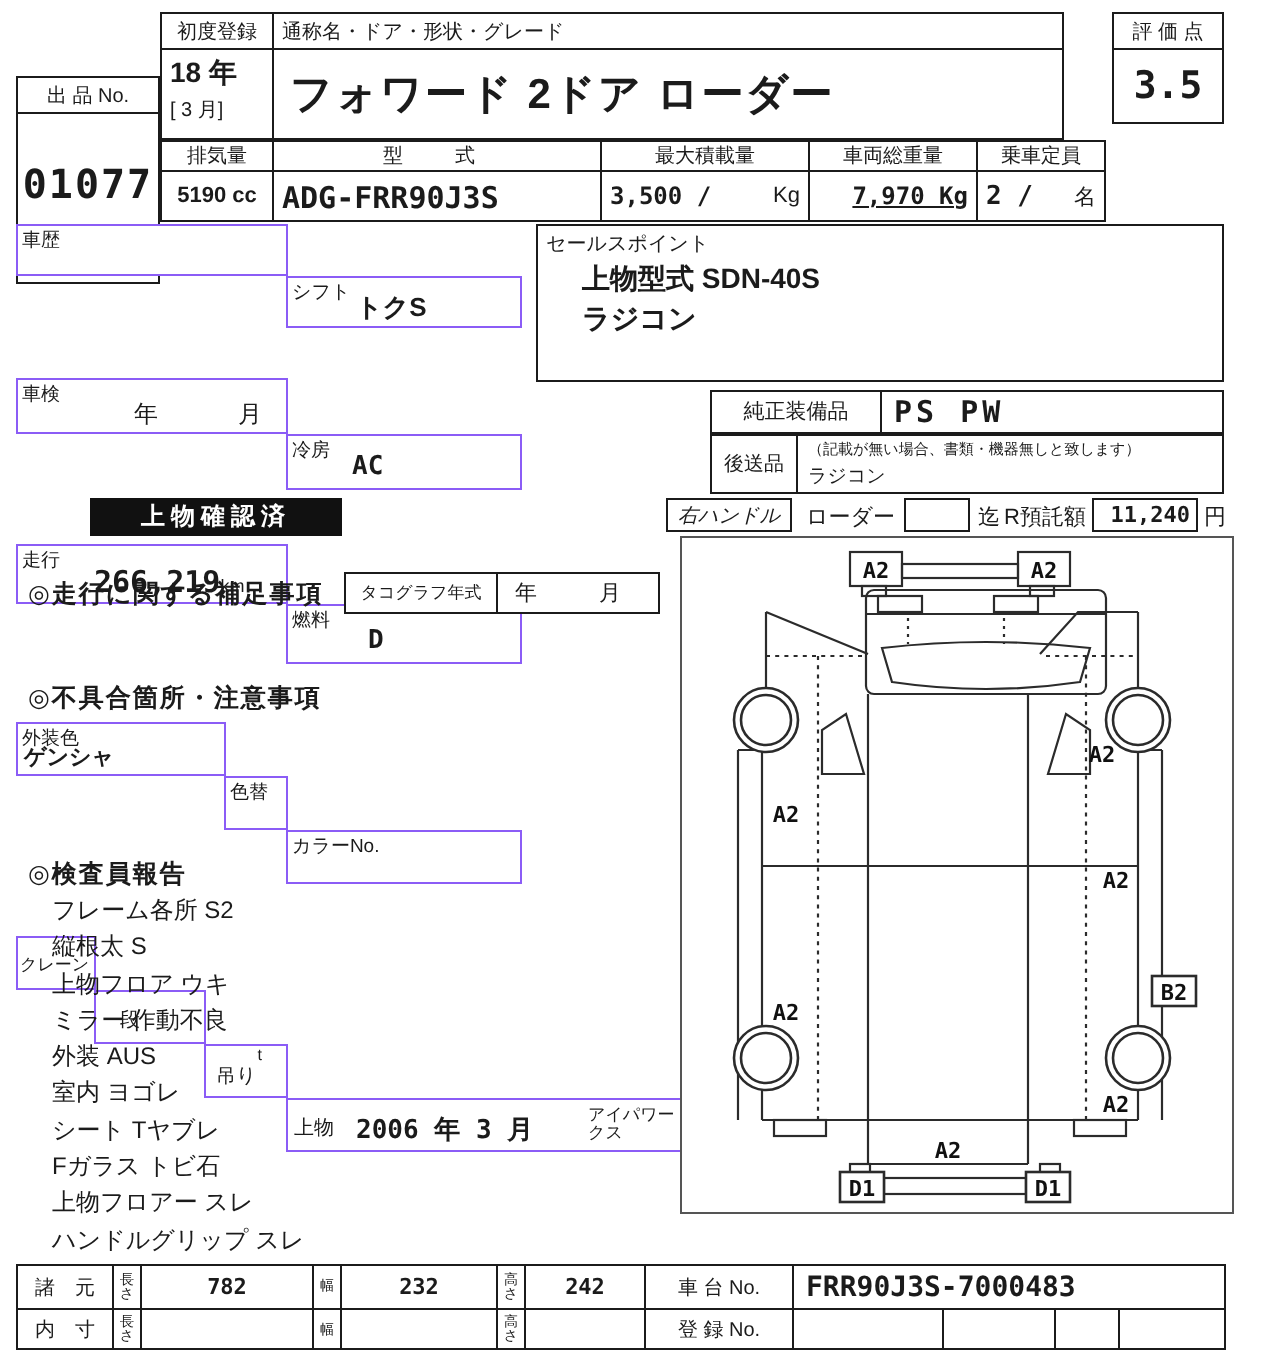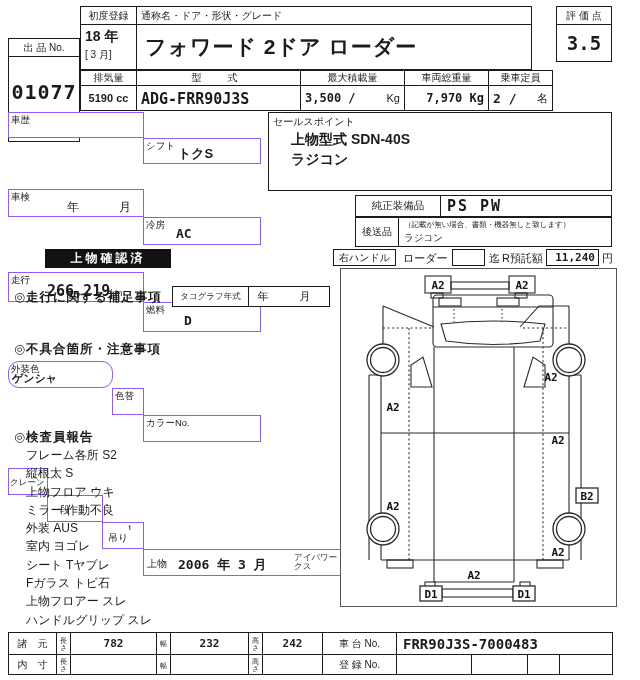--- a/index.html
+++ b/index.html
@@ -59,21 +59,21 @@
   <div class="abs bx" style="left:300px;top:70px;width:105px;height:41px;">
     <div class="hdr" style="height:14px;">最大積載量</div>
     <div style="display:flex;justify-content:space-between;align-items:center;height:24px;padding:0 4px;">
       <span class="mono" style="font-size:12px;">3,500 /</span>
       <span style="font-size:11px;">Kg</span>
     </div>
   </div>
 
   <div class="abs bx" style="left:404px;top:70px;width:85px;height:41px;">
     <div class="hdr" style="height:14px;">車両総重量</div>
-    <div class="mono" style="height:24px;display:flex;align-items:center;justify-content:flex-end;padding-right:4px;font-size:12px;">7,970 Kg</div>
+    <div class="mono" style="height:24px;display:flex;align-items:center;justify-content:flex-end;padding-right:4px;font-size:12px;text-decoration:underline;">7,970 Kg</div>
   </div>
 
   <div class="abs bx" style="left:488px;top:70px;width:65px;height:41px;">
     <div class="hdr" style="height:14px;">乗車定員</div>
     <div style="display:flex;justify-content:space-between;align-items:center;height:24px;padding:0 4px;">
       <span class="mono" style="font-size:13px;">2 /</span>
       <span style="font-size:11px;">名</span>
     </div>
   </div>
 
@@ -104,21 +104,21 @@
     <span class="corner-label">走行</span>
     <span style="position:absolute;left:38px;top:9px;white-space:nowrap;">
       <span class="mono" style="font-size:15px;">266,219</span><span style="font-size:9px;">km</span>
     </span>
   </div>
   <div class="abs cell" style="left:143px;top:164px;width:118px;height:30px;">
     <span class="corner-label">燃料</span>
     <span class="mono" style="position:absolute;left:40px;top:10px;font-size:13px;">D</span>
   </div>
 
-  <div class="abs cell" style="left:8px;top:193px;width:105px;height:27px;border-radius:11px;">
+  <div class="abs cell" style="left:8px;top:193px;width:105px;height:27px;">
     <span class="corner-label">外装色</span>
     <span style="position:absolute;left:3px;bottom:1px;font-size:11px;font-weight:bold;">ゲンシャ</span>
   </div>
   <div class="abs cell" style="left:112px;top:193px;width:32px;height:27px;">
     <span class="corner-label">色替</span>
   </div>
   <div class="abs cell" style="left:143px;top:193px;width:118px;height:27px;">
     <span class="corner-label">カラーNo.</span>
   </div>
 
@@ -151,21 +151,21 @@
   <div class="abs bx" style="left:355px;top:217px;width:257px;height:30px;display:flex;">
     <div class="cen" style="width:42px;border-right:1px solid #1b1b1b;font-size:10px;">後送品</div>
     <div style="flex:1;padding:2px 0 0 5px;">
       <div style="font-size:7.5px;white-space:nowrap;">（記載が無い場合、書類・機器無しと致します）</div>
       <div style="font-size:9.5px;margin-top:2px;">ラジコン</div>
     </div>
   </div>
 
   <div class="abs badge" style="left:45px;top:249px;width:126px;height:19px;">上物確認済</div>
 
-  <div class="abs bx cen" style="left:333px;top:249px;width:63px;height:17px;font-size:10px;">右ハンドル</div>
+  <div class="abs bx cen" style="left:333px;top:249px;width:63px;height:17px;font-size:10px;font-style:italic;">右ハンドル</div>
   <span class="abs" style="left:403px;top:251px;font-size:11px;">ローダー</span>
   <div class="abs bx" style="left:452px;top:249px;width:33px;height:17px;"></div>
   <span class="abs" style="left:489px;top:251px;font-size:11px;">迄</span>
   <span class="abs" style="left:502px;top:251px;font-size:11px;">R預託額</span>
   <div class="abs bx mono" style="left:546px;top:249px;width:53px;height:17px;display:flex;align-items:center;justify-content:flex-end;padding-right:3px;font-size:11px;">11,240</div>
   <span class="abs" style="left:602px;top:251px;font-size:11px;">円</span>
 
   <div class="abs title" style="left:14px;top:289px;">◎走行に関する補足事項</div>
   <div class="abs bx" style="left:172px;top:286px;width:158px;height:21px;display:flex;">
     <div class="cen" style="width:75px;border-right:1px solid #1b1b1b;font-size:8.5px;">タコグラフ年式</div>

